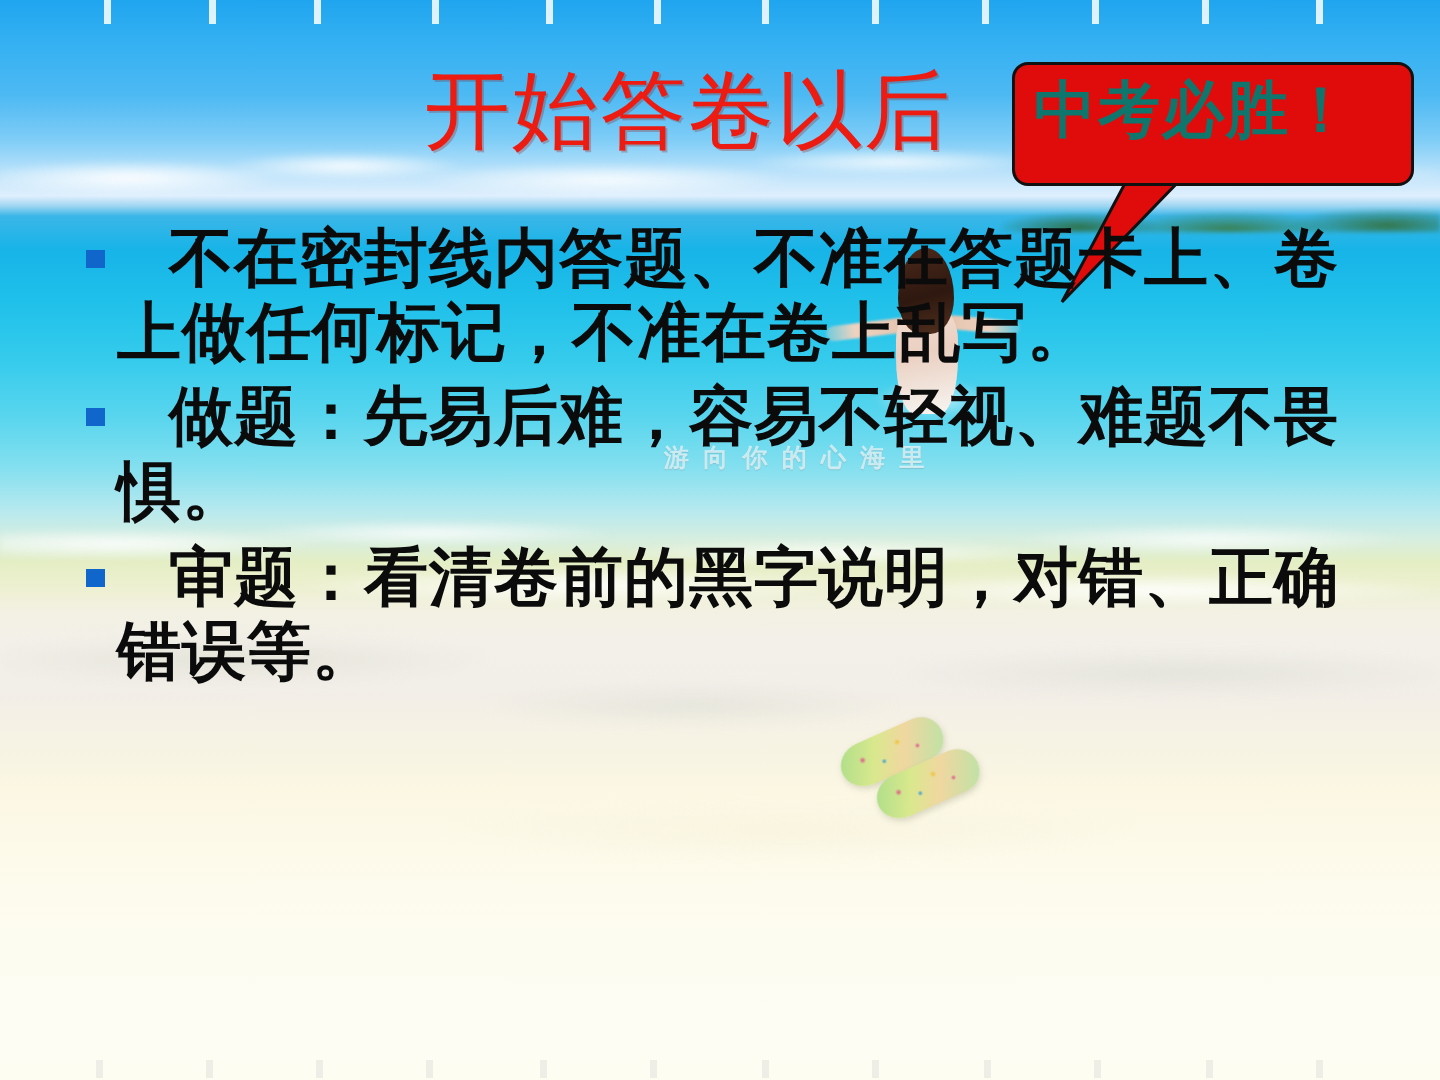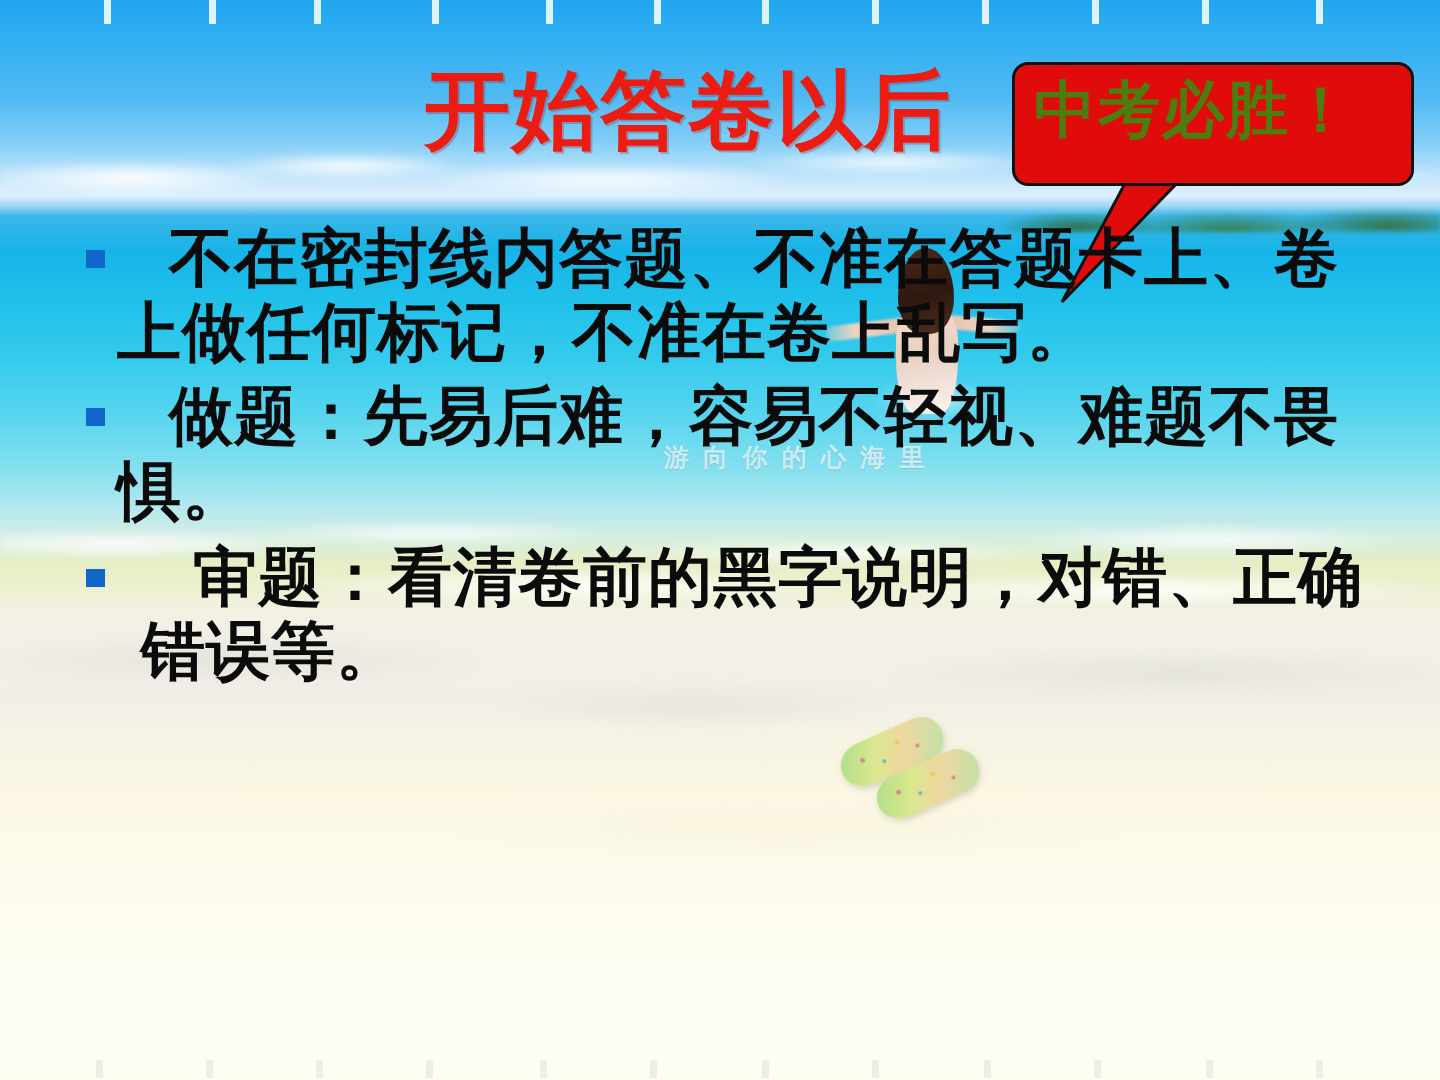--- a/index.html
+++ b/index.html
@@ -197,21 +197,21 @@
     top: 6px;
     background: rgba(236,236,228,.9);
   }
 
   
   .title {
     position: absolute;
     left: 424px;
     top: 68px;
     font-family: "Liberation Serif", "DejaVu Serif", serif;
-    font-weight: 700;
+    font-weight: 400;
     font-size: 86px;
     line-height: 1;
     color: #ec1c13;
     letter-spacing: 2px;
     white-space: nowrap;
     text-shadow: 2px 2px 0 rgba(150,20,10,.28);
   }
 
   
   .callout {
@@ -239,21 +239,21 @@
   .callout .tail svg { display: block; }
   .callout .callout-text {
     position: absolute;
     left: 22px;
     top: 16px;
     right: 14px;
     font-family: "Liberation Serif", "DejaVu Serif", serif;
     font-weight: 700;
     font-size: 62px;
     line-height: 1.05;
-    color: #4d7c0f;
+    color: #0f766e;
     letter-spacing: 2px;
     white-space: nowrap;
   }
 
   
   .bullets {
     position: absolute;
     left: 86px;
     top: 222px;
     width: 1280px;
@@ -276,21 +276,21 @@
     font-family: "Liberation Serif", "DejaVu Serif", serif;
     font-weight: 700;
     font-size: 64px;
     line-height: 1.16;
     color: #0b0b0b;
     letter-spacing: 1px;
     text-indent: 52px;
   }
   .bullet-row.b1 { margin-bottom: 10px; }
   .bullet-row.b2 { margin-bottom: 12px; }
-  .bullet-row.b3 { margin-bottom: 0; gap: 24px; }
+  .bullet-row.b3 { margin-bottom: 0; }
 </style>
 </head>
 <body>
 
 <div id="slide">
 
   <div class="bg-photo"></div>
   <div class="bg-clouds"></div>
   <div class="bg-island"></div>
   <div class="bg-surf"></div>

